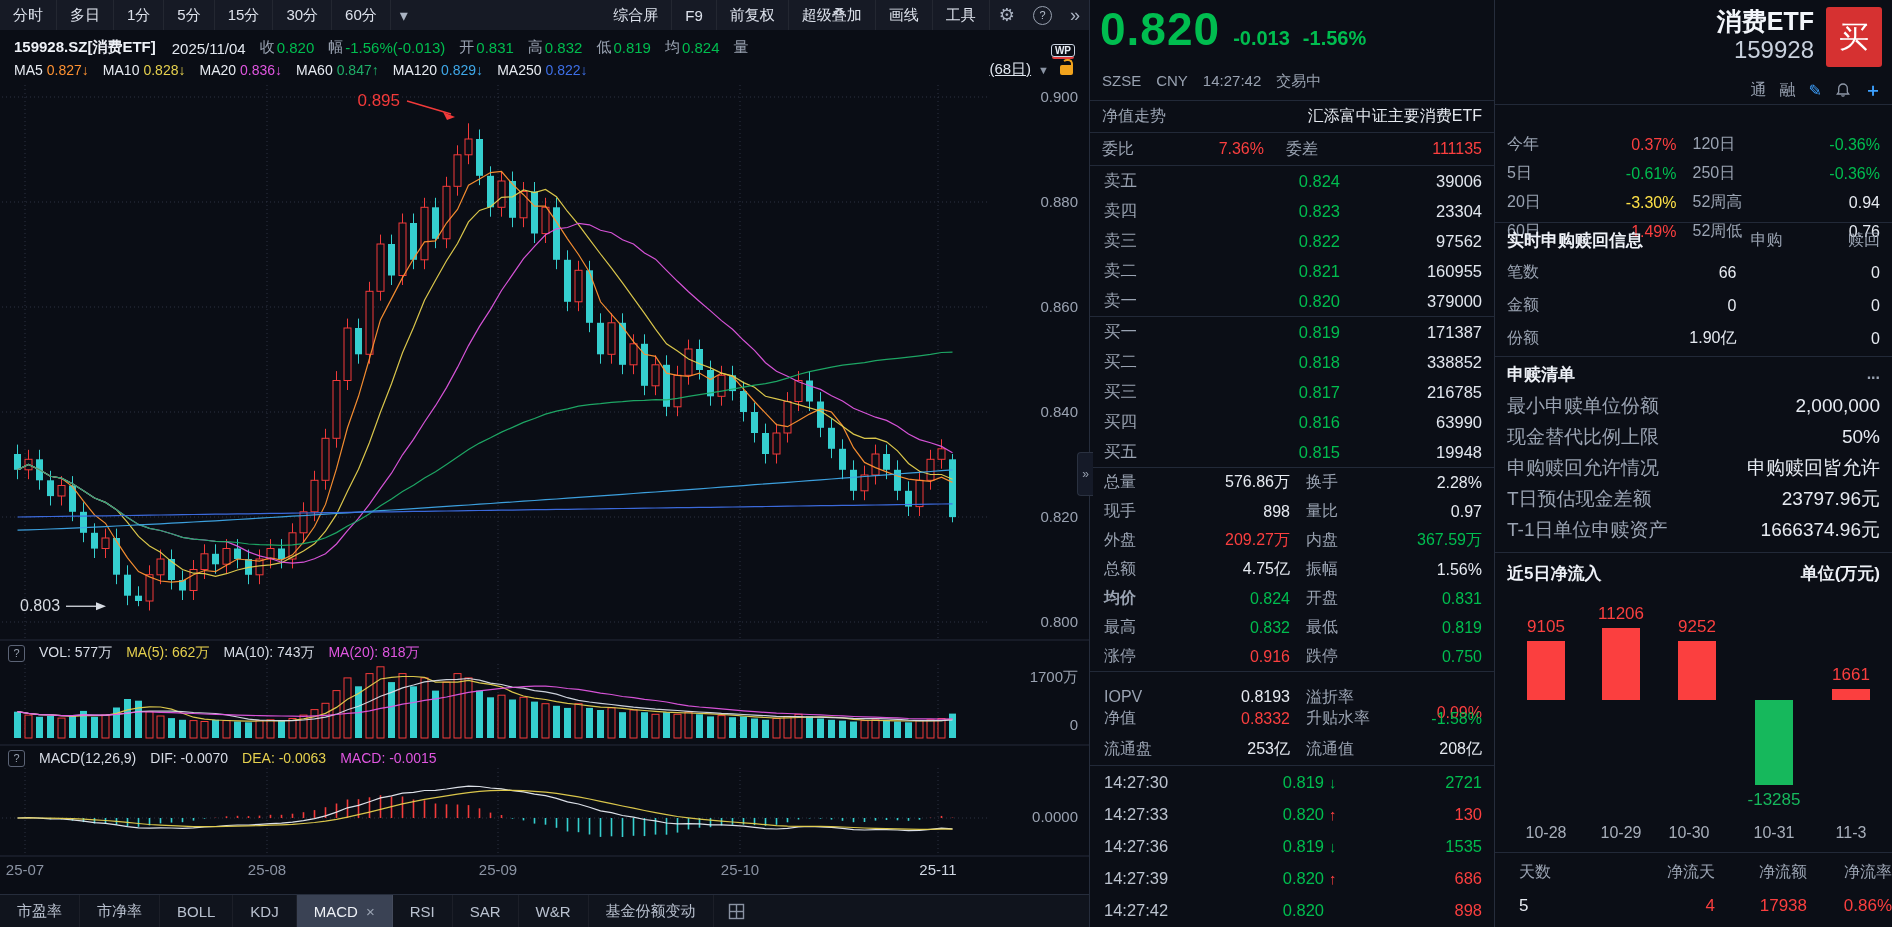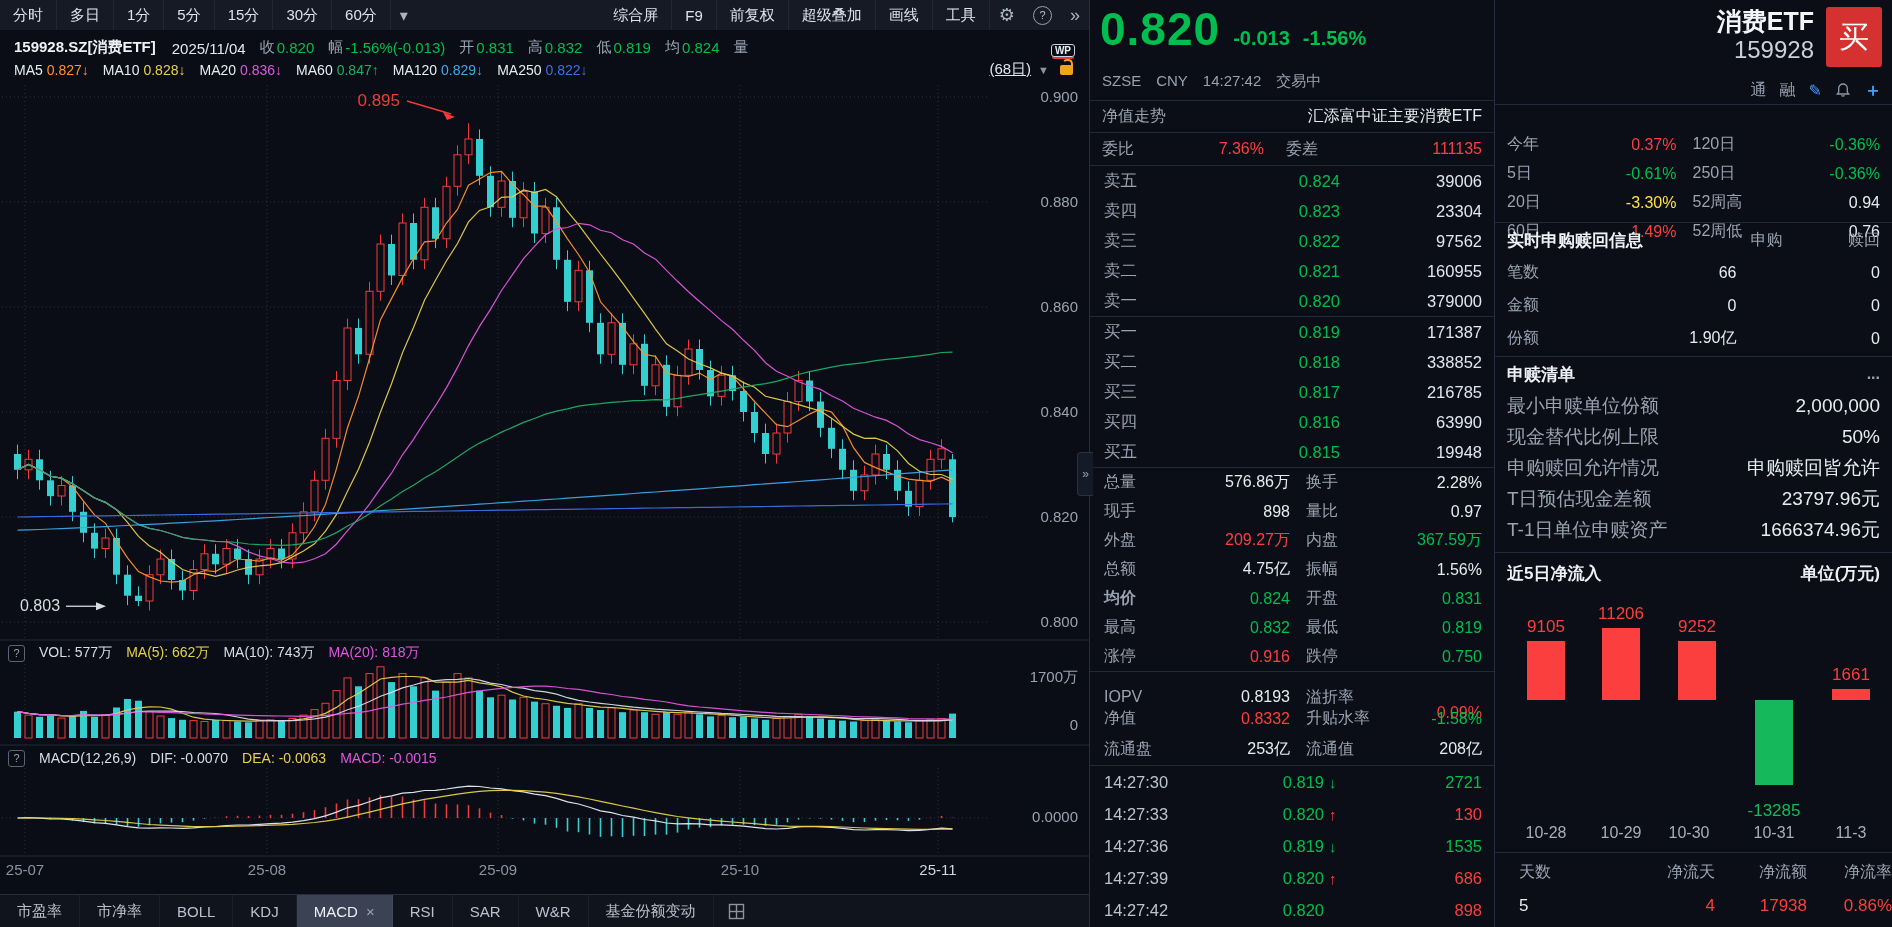--- a/index.html
+++ b/index.html
@@ -928,21 +928,21 @@
         <div class="fbar" style="left: 32px; top: 53.4549px; height: 58.5451px; background: rgb(251, 63, 63);"></div>
         <div class="fbar-lab" style="left: 6px; top: 29.4549px; color: rgb(251, 63, 63);">9105</div>
         <div class="fdate" style="left: 11px;">10-28</div>
         <div class="fbar" style="left: 107px; top: 39.9454px; height: 72.0546px; background: rgb(251, 63, 63);"></div>
         <div class="fbar-lab" style="left: 81px; top: 15.9454px; color: rgb(251, 63, 63);">11206</div>
         <div class="fdate" style="left: 86px;">10-29</div>
         <div class="fbar" style="left: 183px; top: 52.5096px; height: 59.4904px; background: rgb(251, 63, 63);"></div>
         <div class="fbar-lab" style="left: 157px; top: 28.5096px; color: rgb(251, 63, 63);">9252</div>
         <div class="fdate" style="left: 154px;">10-30</div>
         <div class="fbar" style="left: 260px; top: 112px; height: 85.4226px; background: rgb(22, 184, 92);"></div>
-        <div class="fbar-lab" style="left: 234px; top: 213px; color: rgb(22, 184, 92);">-13285</div>
+        <div class="fbar-lab" style="left: 234px; top: 202px; color: rgb(22, 184, 92);">-13285</div>
         <div class="fdate" style="left: 239px;">10-31</div>
         <div class="fbar" style="left: 337px; top: 101.32px; height: 10.6802px; background: rgb(251, 63, 63);"></div>
         <div class="fbar-lab" style="left: 311px; top: 77.3198px; color: rgb(251, 63, 63);">1661</div>
         <div class="fdate" style="left: 316px;">11-3</div>
       </div>
     <div class="hline" style="top:852px;"></div>
     <div class="ob fsum" id="fsum-head" style="top:858px;width:397px;height:28px;font-size:16px;color:#9aa3b2;">
         <span class="c1">天数</span>
         <span class="c">净流天</span>
         <span class="c">净流额</span>

